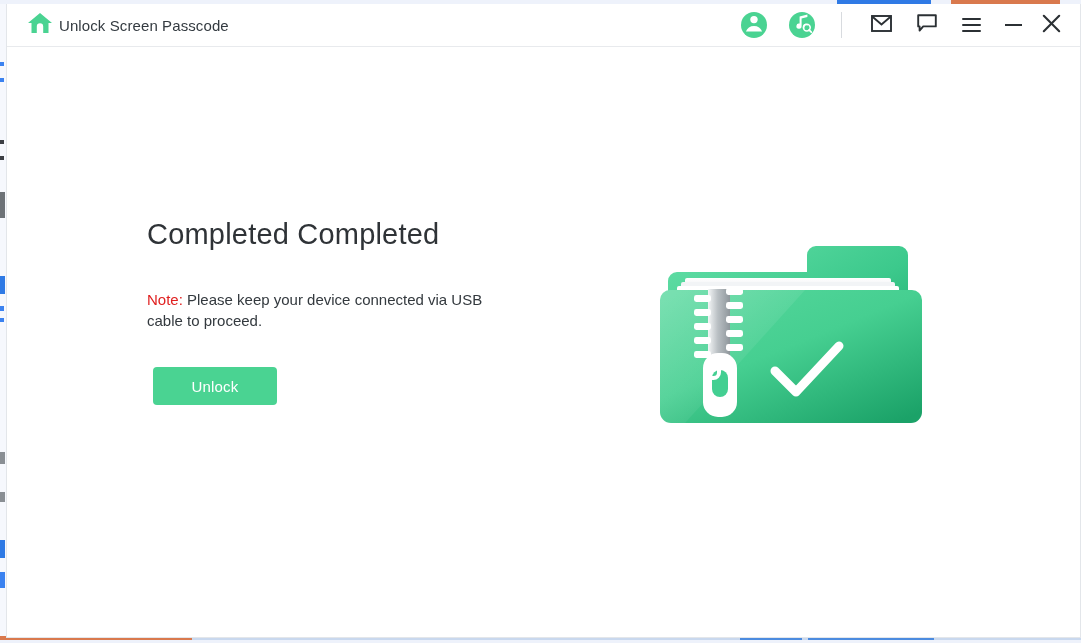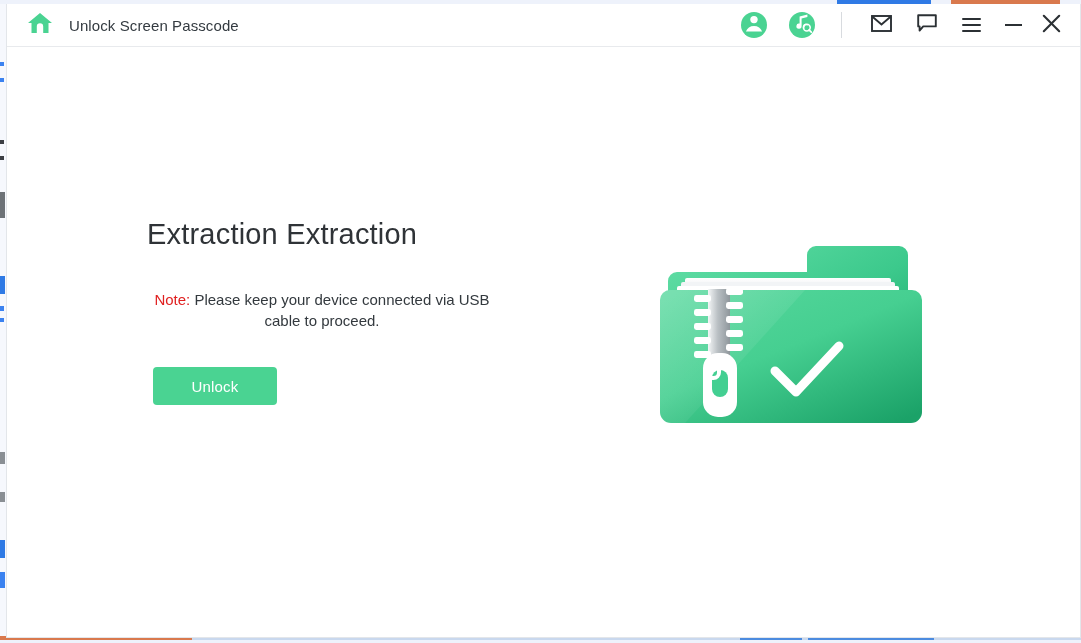--- a/index.html
+++ b/index.html
@@ -47,21 +47,21 @@
     margin-left: 18px;
     width: 30px;
     height: 28px;
     display: flex;
     align-items: center;
     justify-content: center;
     cursor: pointer;
   }
 
   #window-title {
-    margin-left: 14px;
+    margin-left: 4px;
     font-size: 15px;
     color: #333a40;
     letter-spacing: .1px;
     white-space: nowrap;
   }
 
   #title-bar-spacer { flex: 1 1 auto; }
 
   #titlebar-actions {
     display: flex;
@@ -136,21 +136,20 @@
     letter-spacing: .2px;
     line-height: 1.2;
   }
 
   #note-paragraph {
     margin-top: 37px;
     font-size: 15px;
     line-height: 21px;
     color: #33393e;
     max-width: 350px;
-    text-align: center;
   }
   #note-label { color: #e02020; }
 
   #unlock-button {
     position: absolute;
     left: 146px;
     top: 320px;
     width: 124px;
     height: 38px;
     background: #4ad392;
@@ -278,21 +277,21 @@
           </svg>
         </span>
       </div>
 
     </div>
   </div>
 
   <div id="content">
 
     <div id="text-block">
-      <h1 id="heading">Extraction Extraction</h1>
+      <h1 id="heading">Completed Completed</h1>
       <p id="note-paragraph"><span id="note-label">Note:</span><span> Please keep your device connected via USB cable to proceed.</span></p>
     </div>
 
     <button id="unlock-button">Unlock</button>
 
     <div id="folder-illustration">
       <svg width="300" height="215" viewBox="0 0 300 215" aria-hidden="true">
         <defs>
           <linearGradient id="backPanelGrad" x1="0" y1="0" x2="1" y2="1">
             <stop offset="0%" stop-color="#63dfa7"></stop>

